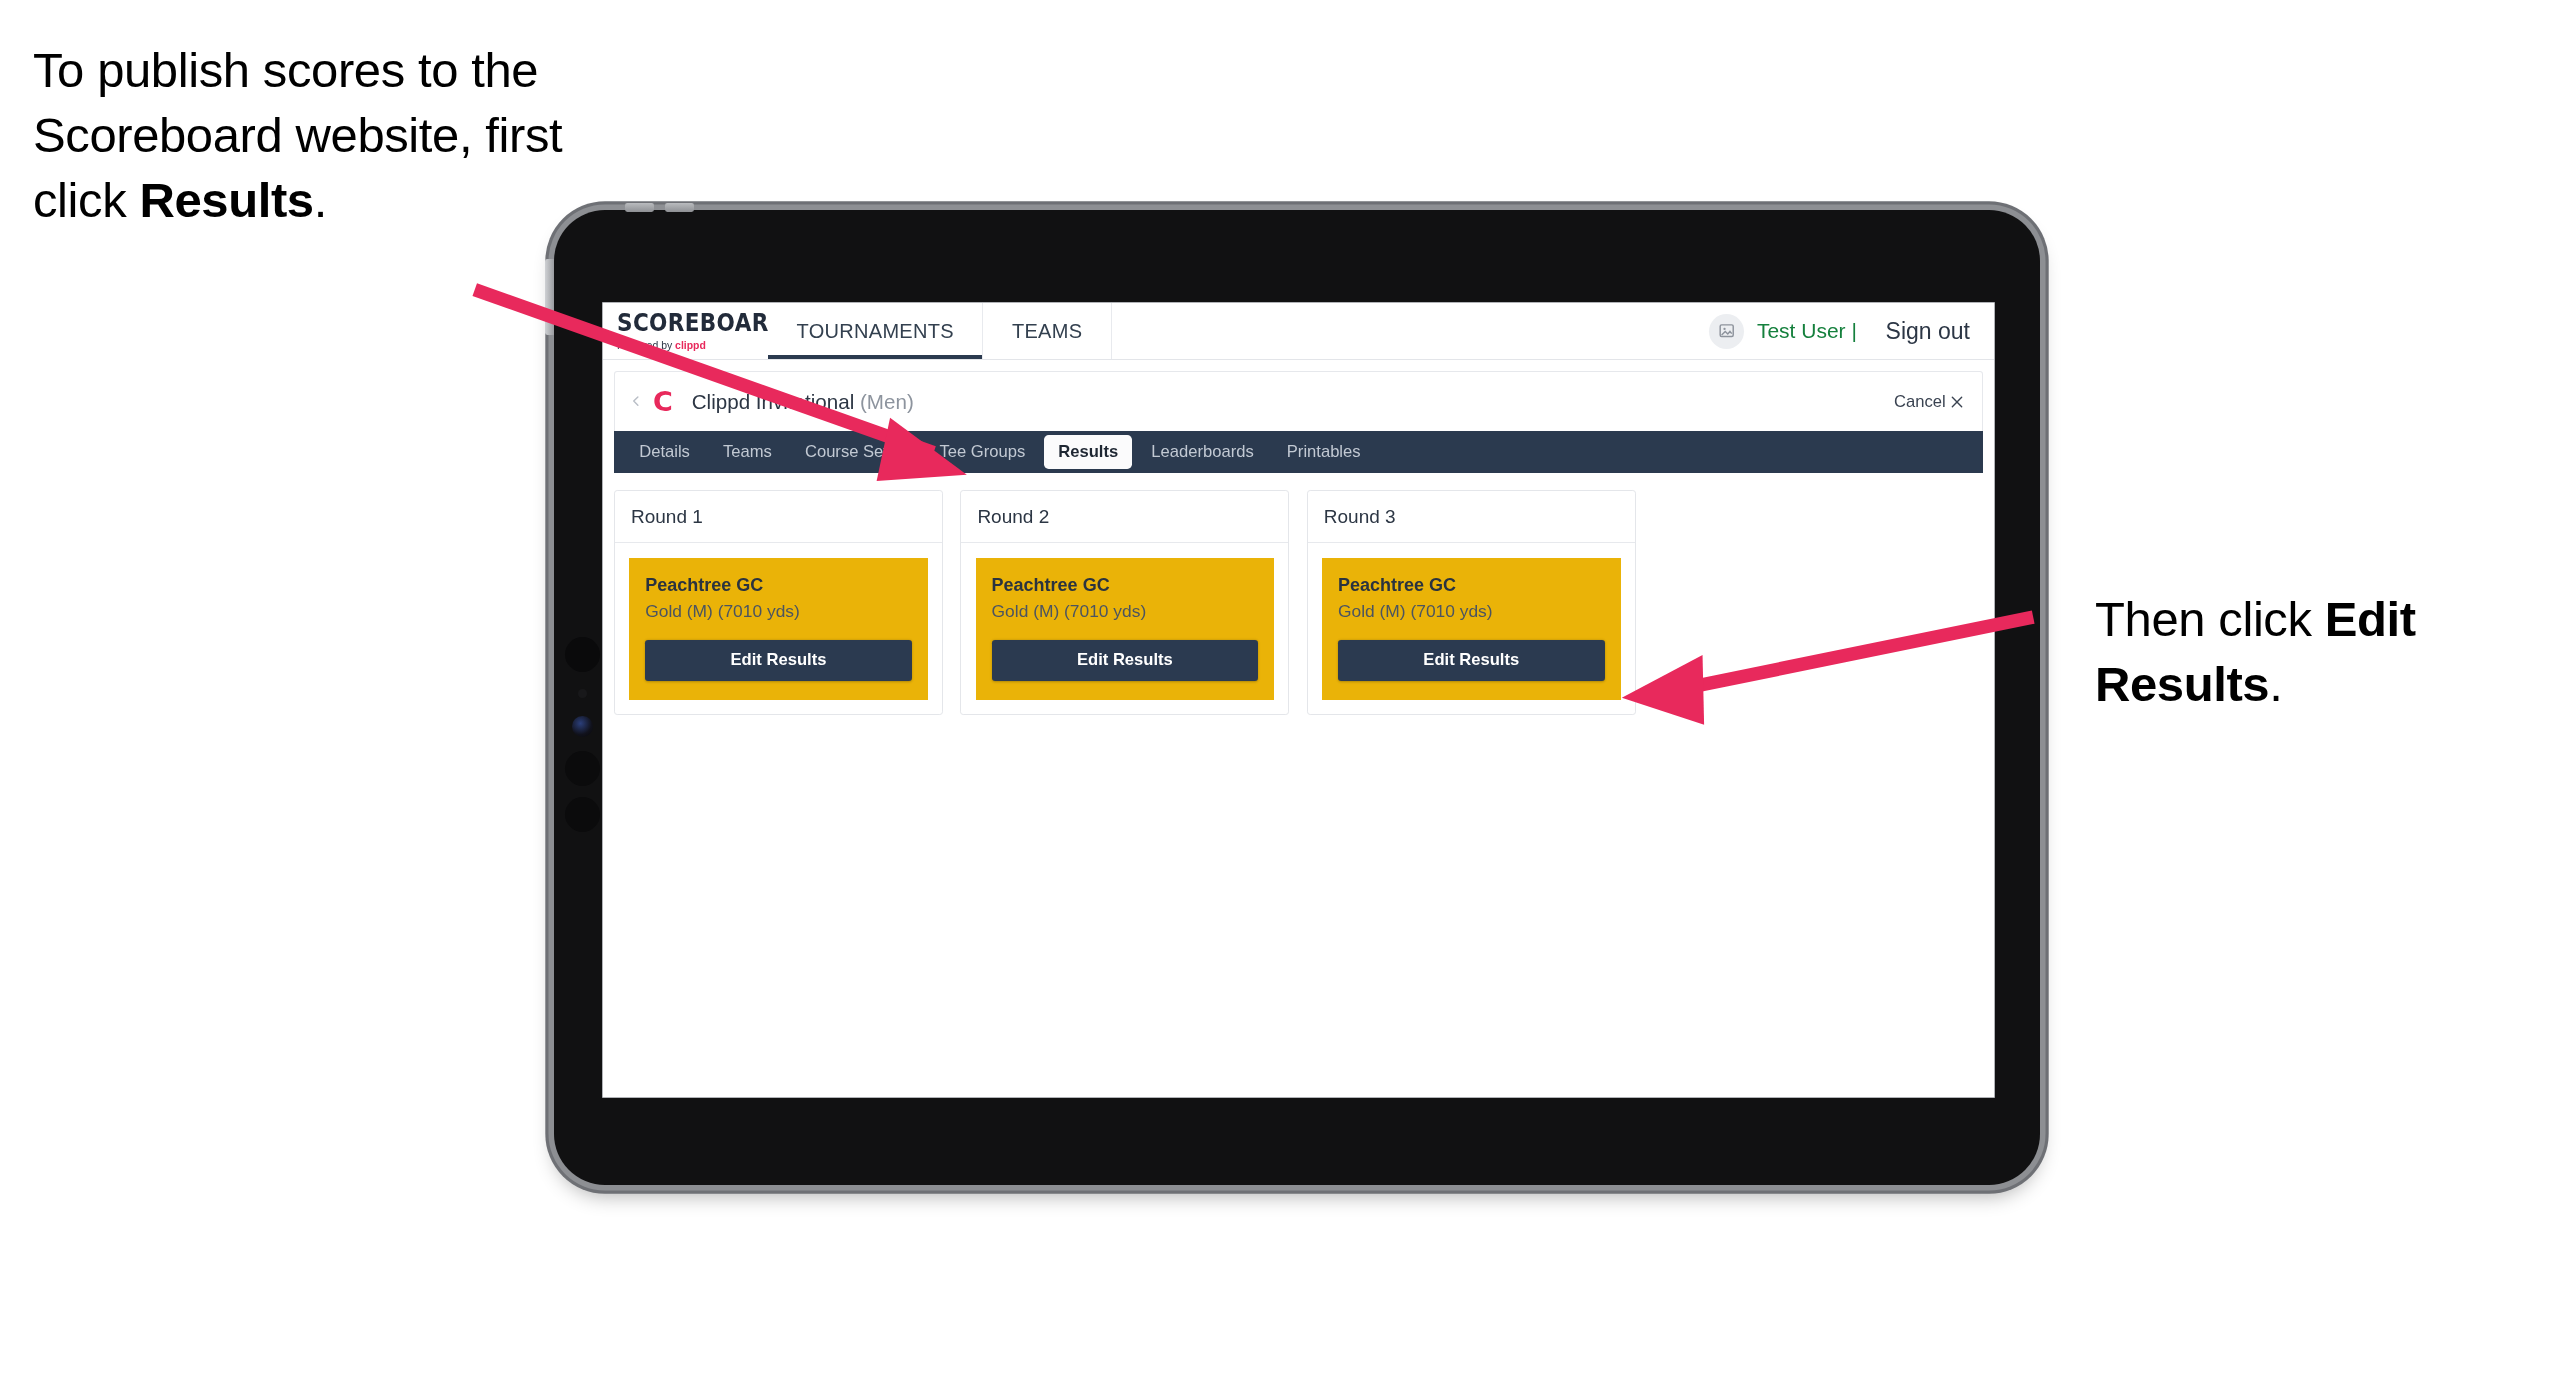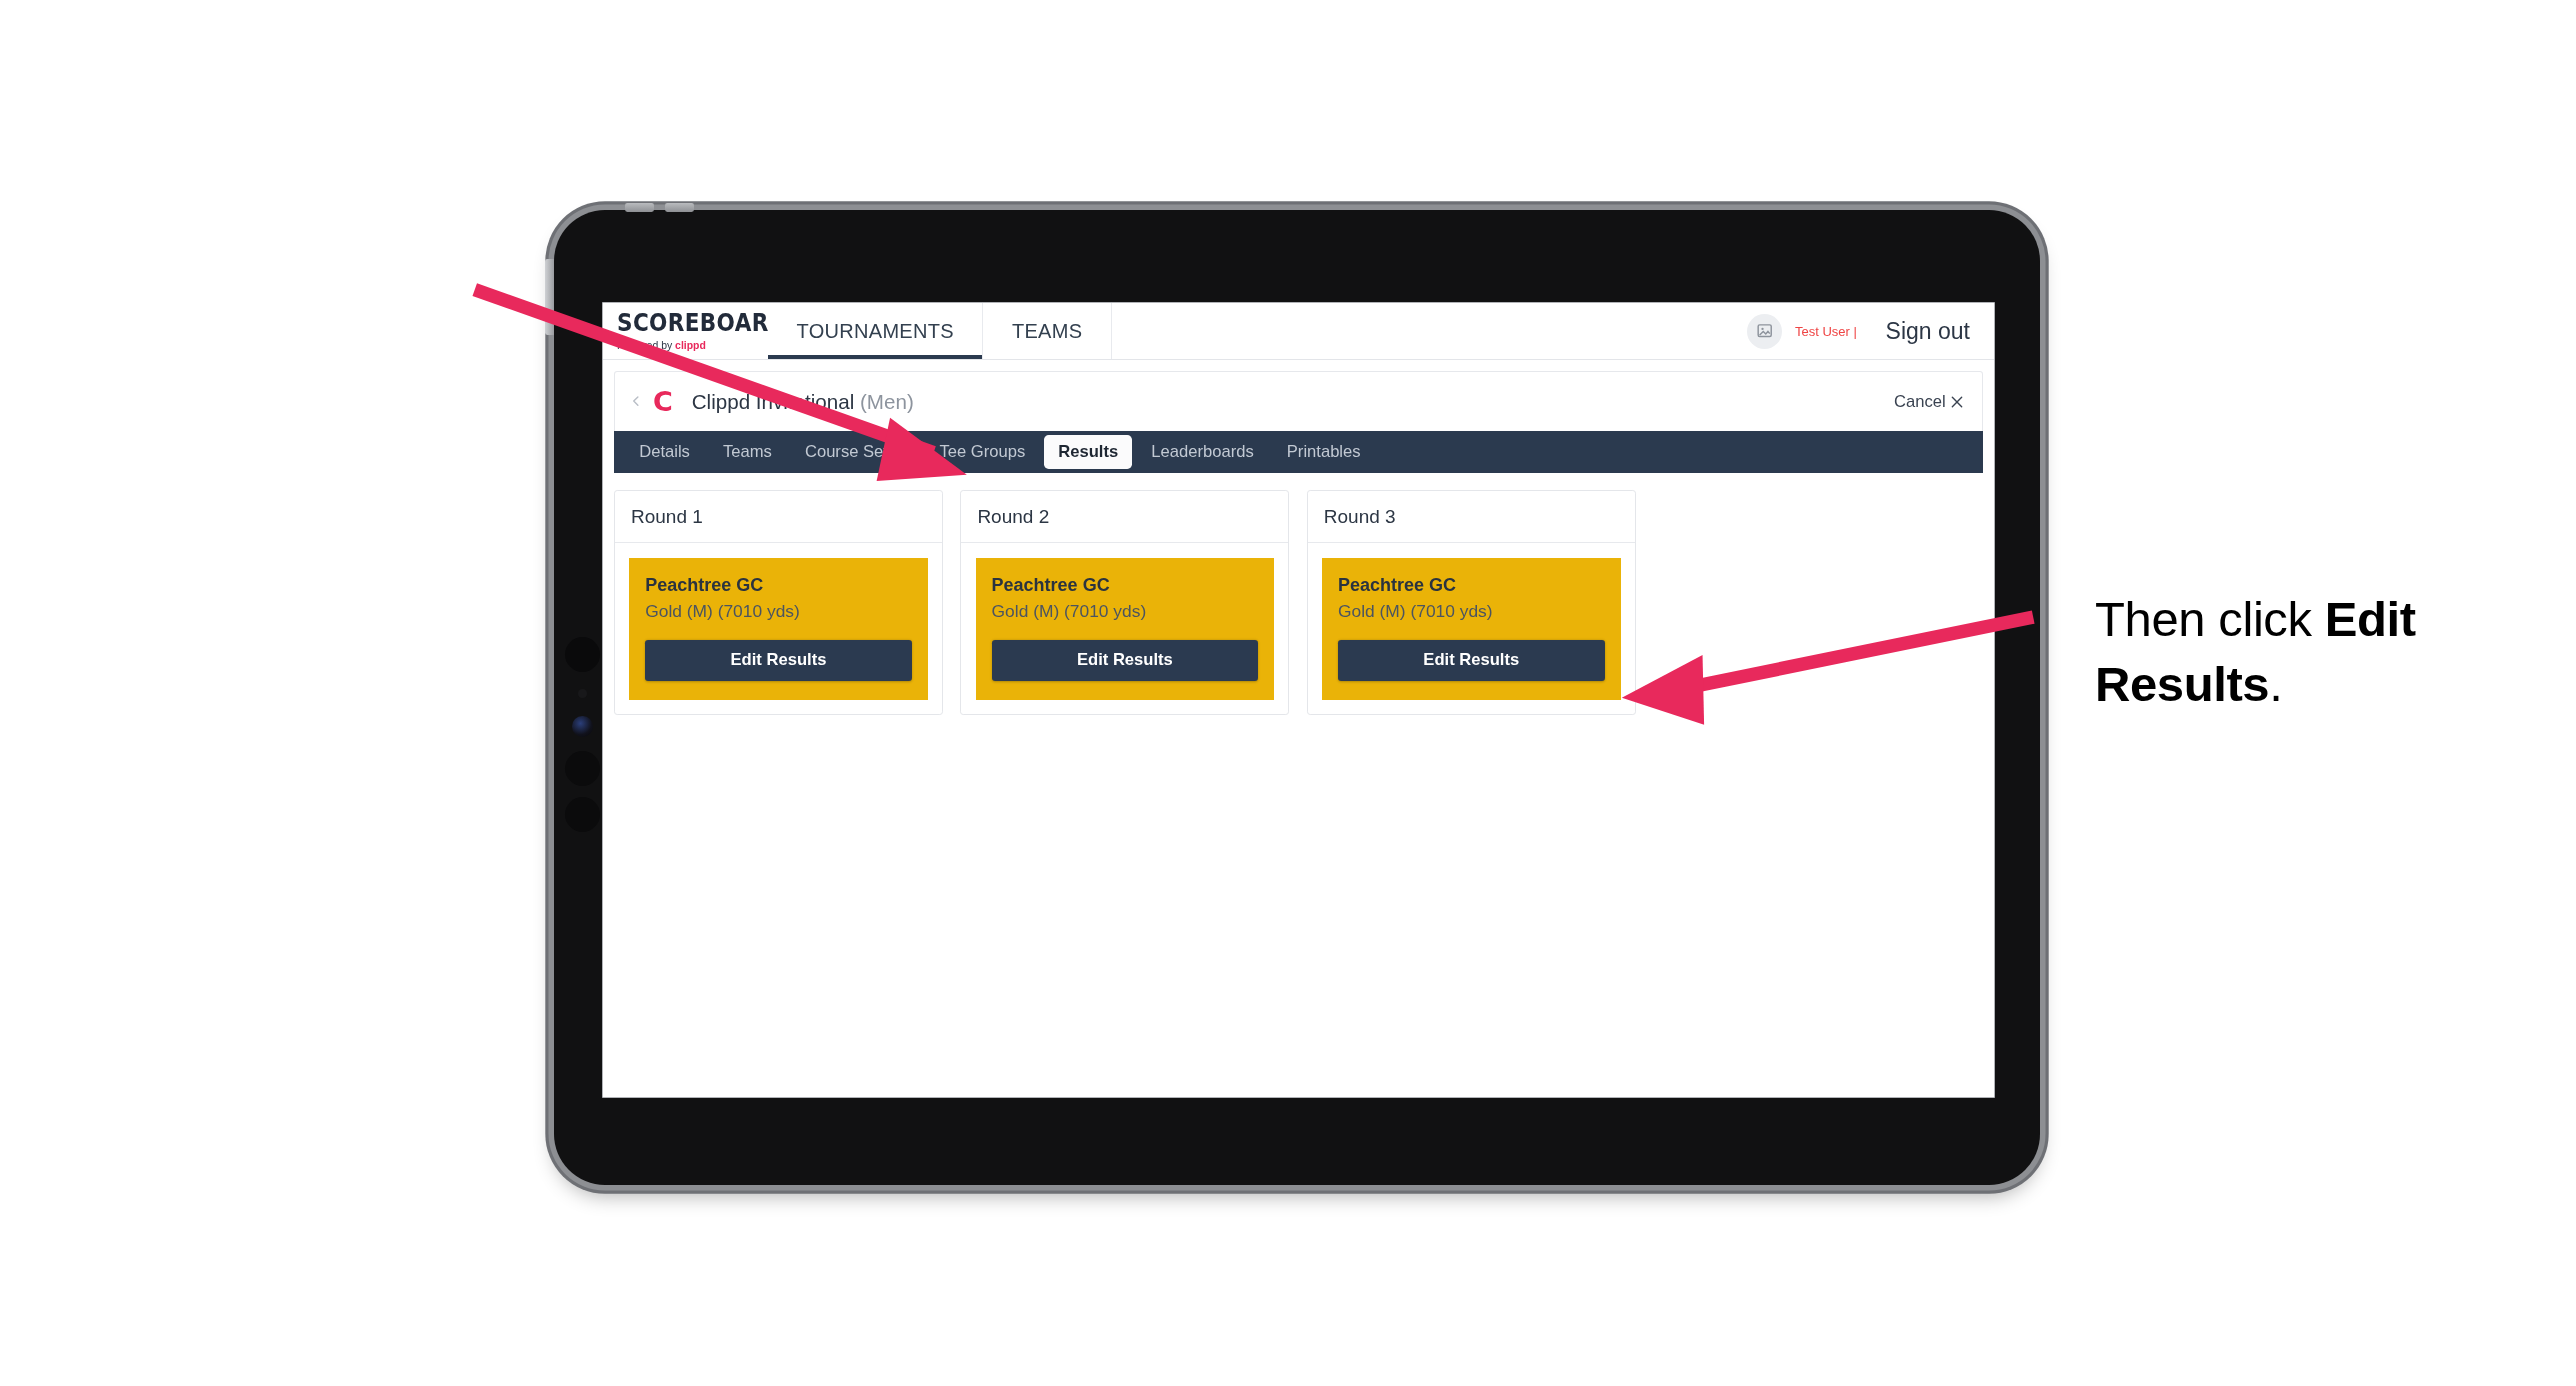--- a/index.html
+++ b/index.html
@@ -116,21 +116,21 @@
   }
   #appbar-right {
     margin-left: auto; display: flex; align-items: center;
     gap: 12.7px; padding-right: 24px;
   }
   #avatar {
     width: 35px; height: 35px; border-radius: 50%;
     background: #eceef1;
     display: flex; align-items: center; justify-content: center;
   }
-  #user-name { font-size: 13px; color: #ef4444; }
+  #user-name { font-size: 21px; color: #15803d; }
   #sign-out  { font-size: 23px; color: #2c3645; margin-left: 16px; }
 
   
   #titlebar {
     display: flex; align-items: center;
     height: 60px;
     padding: 0 17.4px 0 11px;
     background: #ffffff;
     border-bottom: 0.8px solid #eceef1;
     margin: 11px 11px 0 11px;
@@ -204,20 +204,21 @@
     display: flex; align-items: center; justify-content: center;
     box-shadow: 0 0.8px 2.4px rgba(0,0,0,.25);
   }
   #content-fill { flex: 1; background: #ffffff; }
 </style>
 </head>
 <body>
 
 <div id="root">
 
+  <div id="annot-left" class="annot"><span>To publish scores to the Scoreboard website, first click </span><b>Results</b><span>.</span></div>
 
   <div id="annot-right" class="annot"><span>Then click </span><b>Edit Results</b><span>.</span></div>
 
   <div id="tablet">
     <div class="side-btn" id="btn-top-a"></div>
     <div class="side-btn" id="btn-top-b"></div>
     <div class="side-btn" id="btn-vol"></div>
     <div class="lens" id="lens-1"></div>
     <div class="lens" id="lens-2"></div>
     <div class="lens" id="lens-3"></div>

